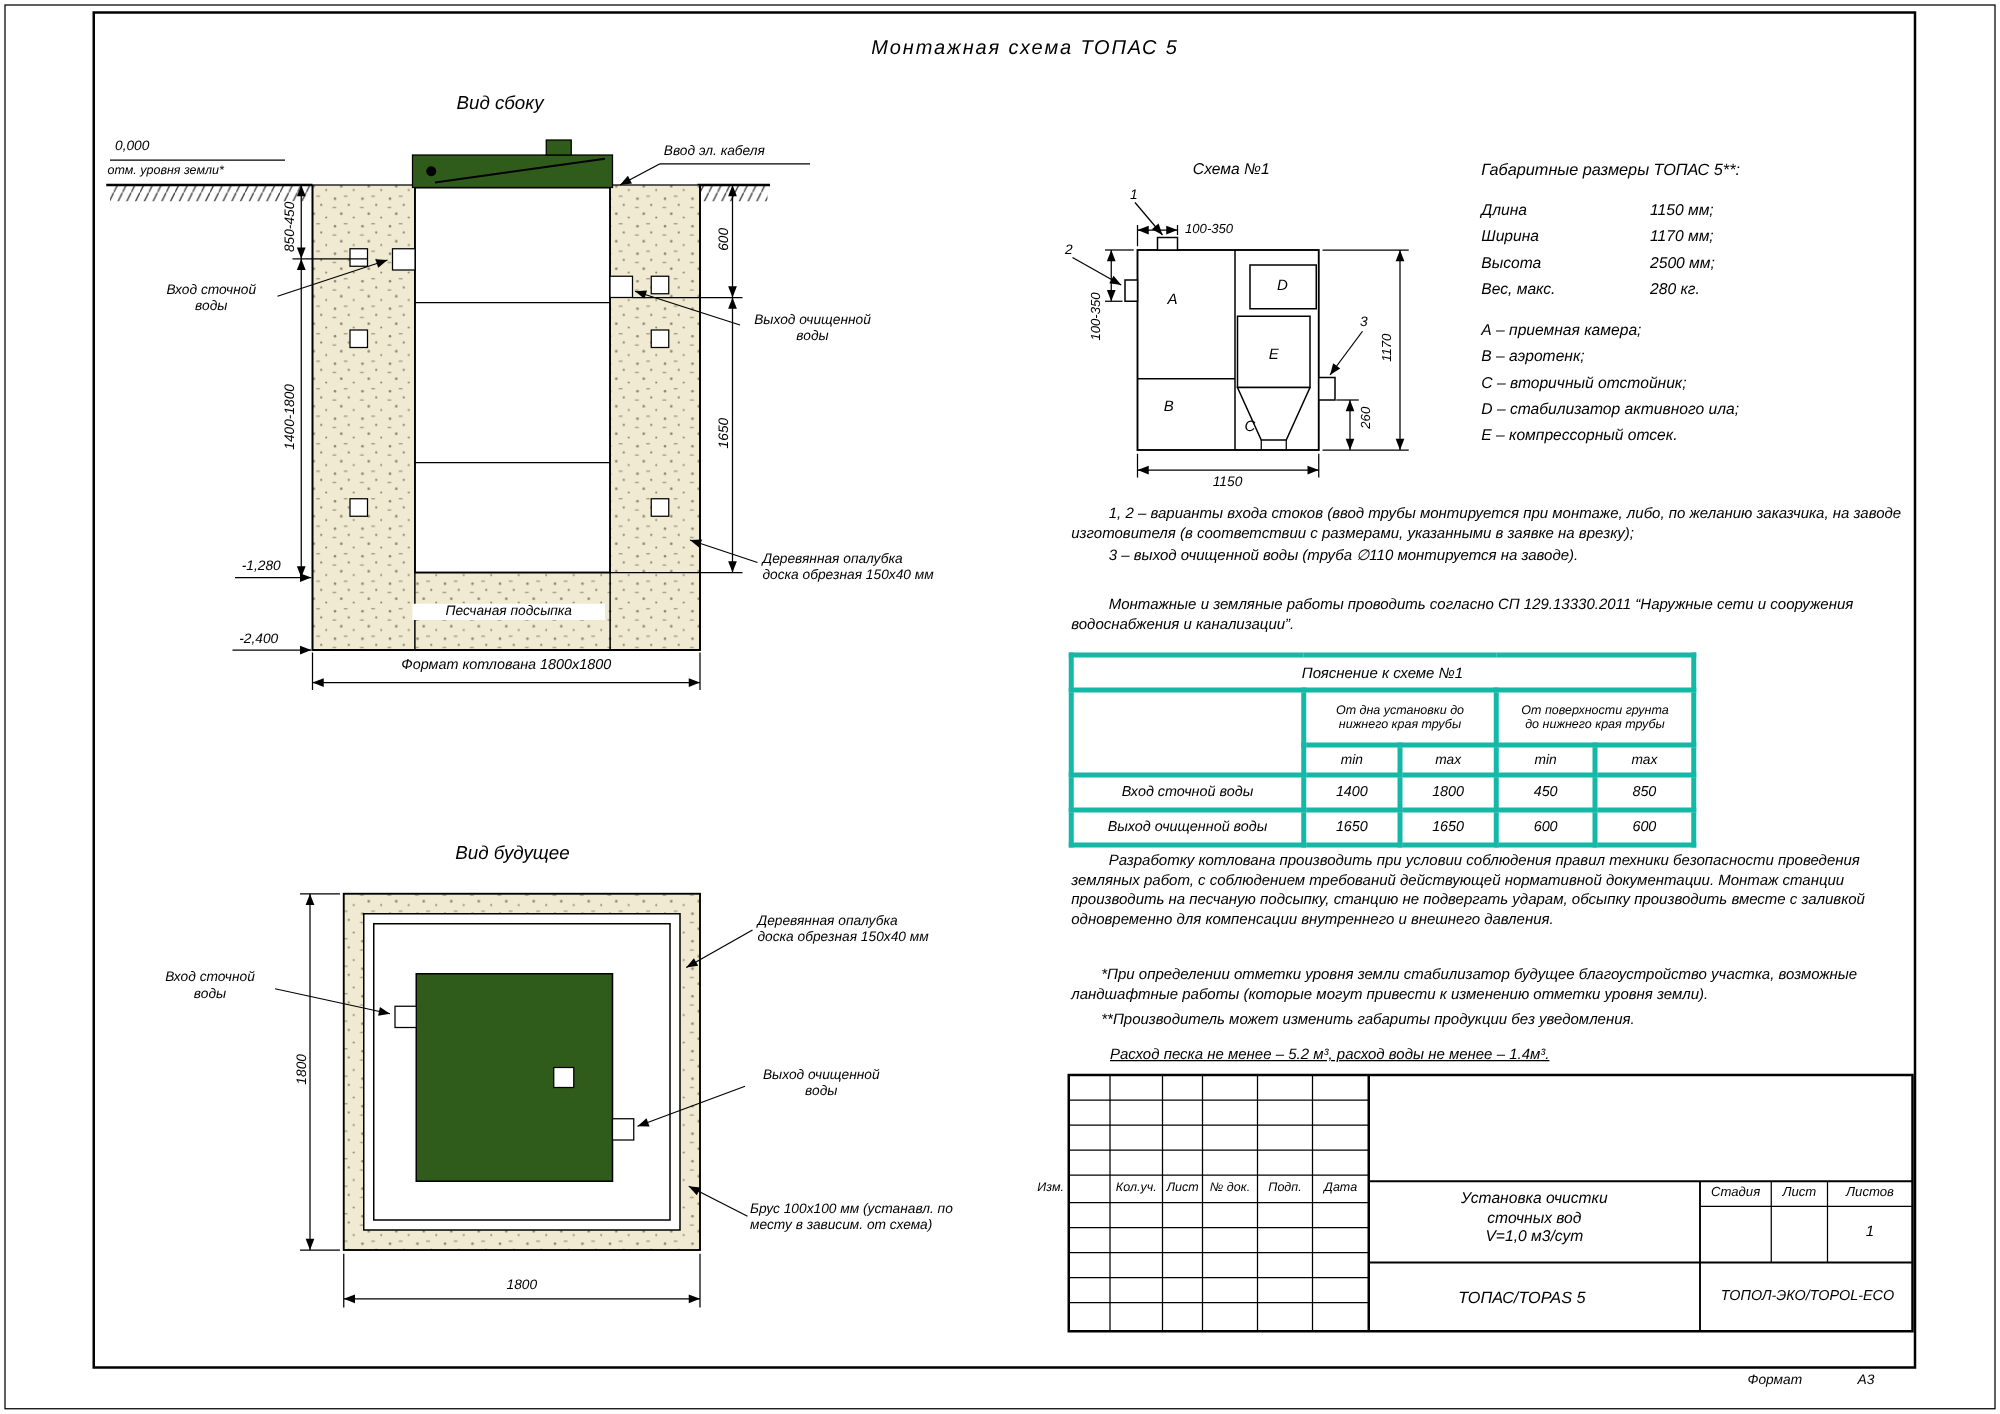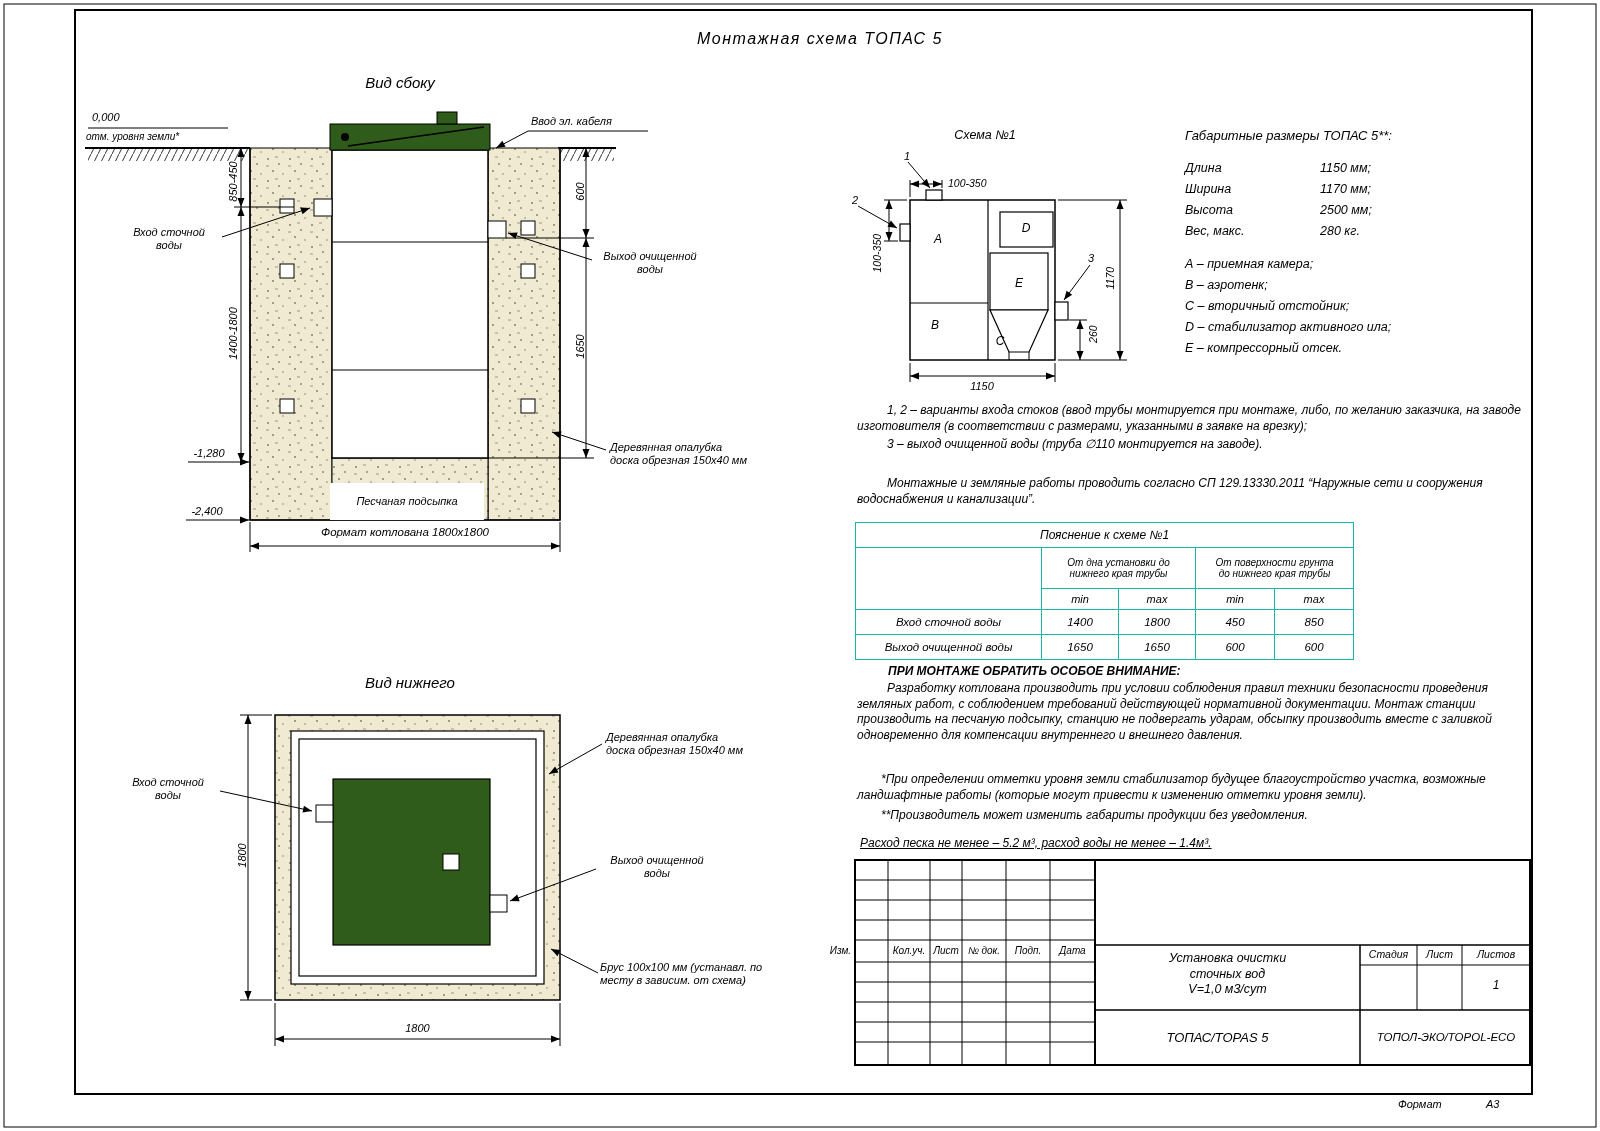--- a/index.html
+++ b/index.html
@@ -10,21 +10,21 @@
   .c{text-align:center}
   .rot{transform:rotate(-90deg)}
   .b{font-weight:bold}
   .u{text-decoration:underline}
   .lh13{line-height:1.3}
   .s10{font-size:10px}.s105{font-size:10.5px}.s11{font-size:11px}.s115{font-size:11.5px}
   .s12{font-size:12px}.s125{font-size:12.5px}.s13{font-size:13px}.s15{font-size:15px}
   .t1{font-size:16px;letter-spacing:1.5px}
   .ind{text-indent:30px}.ind2{text-indent:24px}
   .exp{position:absolute;left:855px;top:522px;border-collapse:collapse;font-style:italic;background:#fff}
-  .exp td{border:1px solid #14b8a6;text-align:center;vertical-align:middle;padding:1px 3px}
+  .exp td{border:4px solid #14b8a6;text-align:center;vertical-align:middle;padding:1px 3px}
   .exp .tt{font-size:12px;height:22px}
   .exp .gh{font-size:10px;line-height:1.15;white-space:pre-line;height:38px}
   .exp .mm{font-size:11px;height:18px}
   .exp .rl,.exp .v{font-size:11.5px;height:22px}
 </style>
 </head>
 <body>
 
 <svg class="lw" width="1600" height="1131" viewBox="0 0 1600 1131">
   <defs>
@@ -180,26 +180,26 @@
 <div class="lbl s11 c rot" style="left:193px;top:327px;width:80px">1400-1800</div>
 <div class="lbl s11 c" style="left:178px;top:447px;width:62px">-1,280</div>
 <div class="lbl s11 c" style="left:176px;top:505px;width:62px">-2,400</div>
 <div class="lbl s11 c" style="left:118px;top:226px;width:102px">Вход сточной
 воды</div>
 <div class="lbl s11" style="left:531px;top:115px;width:125px">Ввод эл. кабеля</div>
 <div class="lbl s11 c" style="left:594px;top:250px;width:112px">Выход очищенной
 воды</div>
 <div class="lbl s11" style="left:610px;top:441px;width:165px">Деревянная опалубка
 доска обрезная 150х40 мм</div>
-<div class="lbl s11 c" style="left:330px;top:483px;width:150px;background:#fff;padding:12px 2px">Песчаная подсыпка</div>
+<div class="lbl s11 c" style="left:330px;top:483px;width:150px;background:#fff;padding:0 2px">Песчаная подсыпка</div>
 <div class="lbl s115 c" style="left:270px;top:526px;width:270px">Формат котлована 1800х1800</div>
 <div class="lbl s11 c rot" style="left:540px;top:185px;width:80px">600</div>
 <div class="lbl s11 c rot" style="left:540px;top:340px;width:80px">1650</div>
 
-<div class="lbl s15 c" style="left:310px;top:674px;width:200px">Вид нижнего</div>
+<div class="lbl s15 c" style="left:310px;top:674px;width:200px">Вид будущее</div>
 <div class="lbl s11 c" style="left:116px;top:776px;width:104px">Вход сточной
 воды</div>
 <div class="lbl s11" style="left:606px;top:731px;width:165px">Деревянная опалубка
 доска обрезная 150х40 мм</div>
 <div class="lbl s11 c" style="left:598px;top:854px;width:118px">Выход очищенной
 воды</div>
 <div class="lbl s11" style="left:600px;top:961px;width:200px">Брус 100х100 мм (устанавл. по
 месту в зависим. от схема)</div>
 <div class="lbl s11 c rot" style="left:202px;top:849px;width:80px">1800</div>
 <div class="lbl s11 c" style="left:330px;top:1022px;width:175px">1800</div>
@@ -234,21 +234,21 @@
 <div class="lbl s125" style="left:1185px;top:320px;width:340px">D – стабилизатор активного ила;</div>
 <div class="lbl s125" style="left:1185px;top:341px;width:340px">Е – компрессорный отсек.</div>
 
 <div class="lbl s12 lh13 ind" style="left:857px;top:403px;width:666px">1, 2 – варианты входа  стоков (ввод трубы монтируется при монтаже, либо, по желанию заказчика, на заводе изготовителя (в соответствии с размерами, указанными в заявке на врезку);</div>
 <div class="lbl s12 lh13 ind" style="left:857px;top:437px;width:666px">3 – выход очищенной воды (труба ∅110 монтируется на заводе).</div>
 <div class="lbl s12 lh13 ind" style="left:857px;top:476px;width:666px">Монтажные и земляные работы проводить согласно СП 129.13330.2011 “Наружные сети и сооружения водоснабжения и канализации”.</div>
 <div class="lbl s12 b" style="left:888px;top:664px;width:520px">ПРИ МОНТАЖЕ ОБРАТИТЬ ОСОБОЕ ВНИМАНИЕ:</div>
 <div class="lbl s12 lh13 ind" style="left:857px;top:681px;width:670px">Разработку котлована производить при условии соблюдения правил техники безопасности проведения земляных работ, с соблюдением требований действующей нормативной документации. Монтаж станции производить на песчаную подсыпку, станцию не подвергать ударам, обсыпку производить вместе с заливкой одновременно для компенсации внутреннего и внешнего давления.</div>
 <div class="lbl s12 lh13 ind2" style="left:857px;top:772px;width:672px">*При определении отметки уровня земли стабилизатор будущее благоустройство участка, возможные ландшафтные работы (которые могут привести к изменению отметки уровня земли).</div>
 <div class="lbl s12 lh13" style="left:881px;top:808px;width:648px">**Производитель может изменить габариты продукции без уведомления.</div>
-<div class="lbl s12 u" style="left:860px;top:836px;width:620px">Расход песка не менее – 5.2 м³, расход воды не менее – 1.4м³.</div>
+<div class="lbl s12 u" style="left:888px;top:836px;width:620px">Расход песка не менее – 5.2 м³, расход воды не менее – 1.4м³.</div>
 
 <table class="exp">
   <colgroup>
     <col style="width:186px">
       <col style="width:77px">
       <col style="width:77px">
     <col style="width:79px">
       <col style="width:79px">
   </colgroup>
   <tbody>

